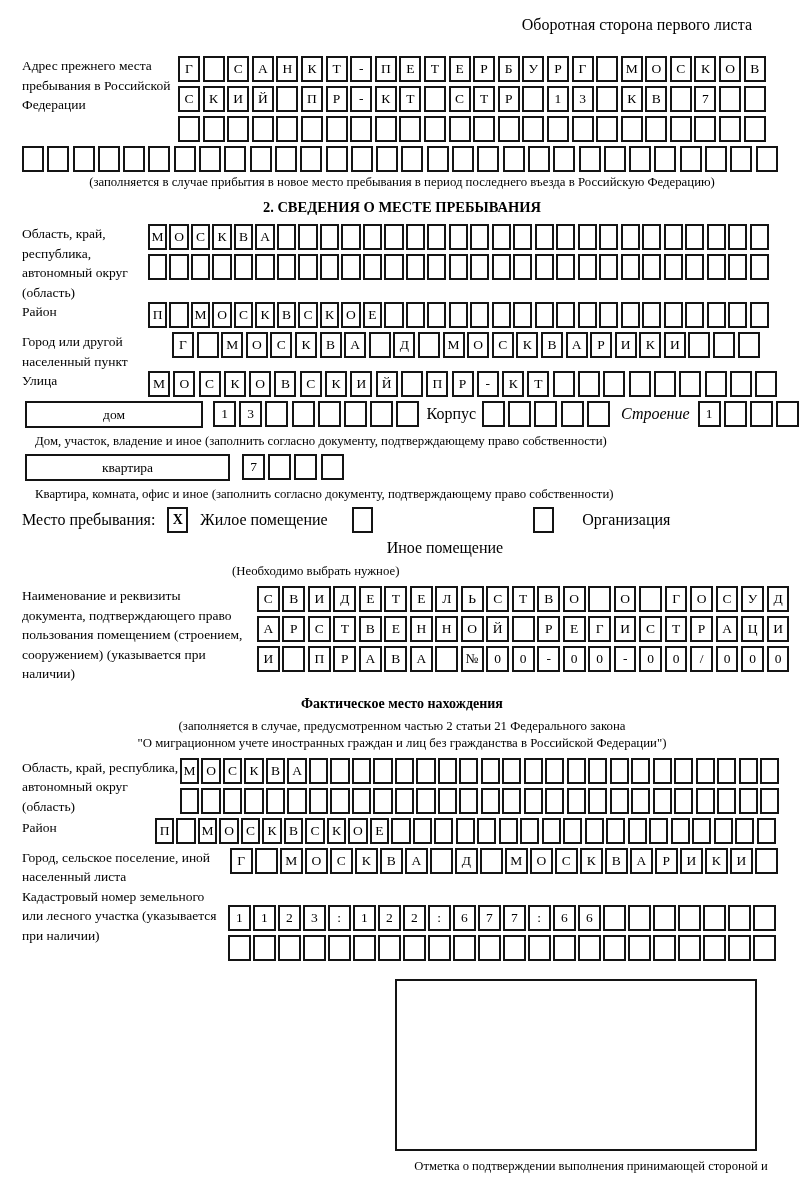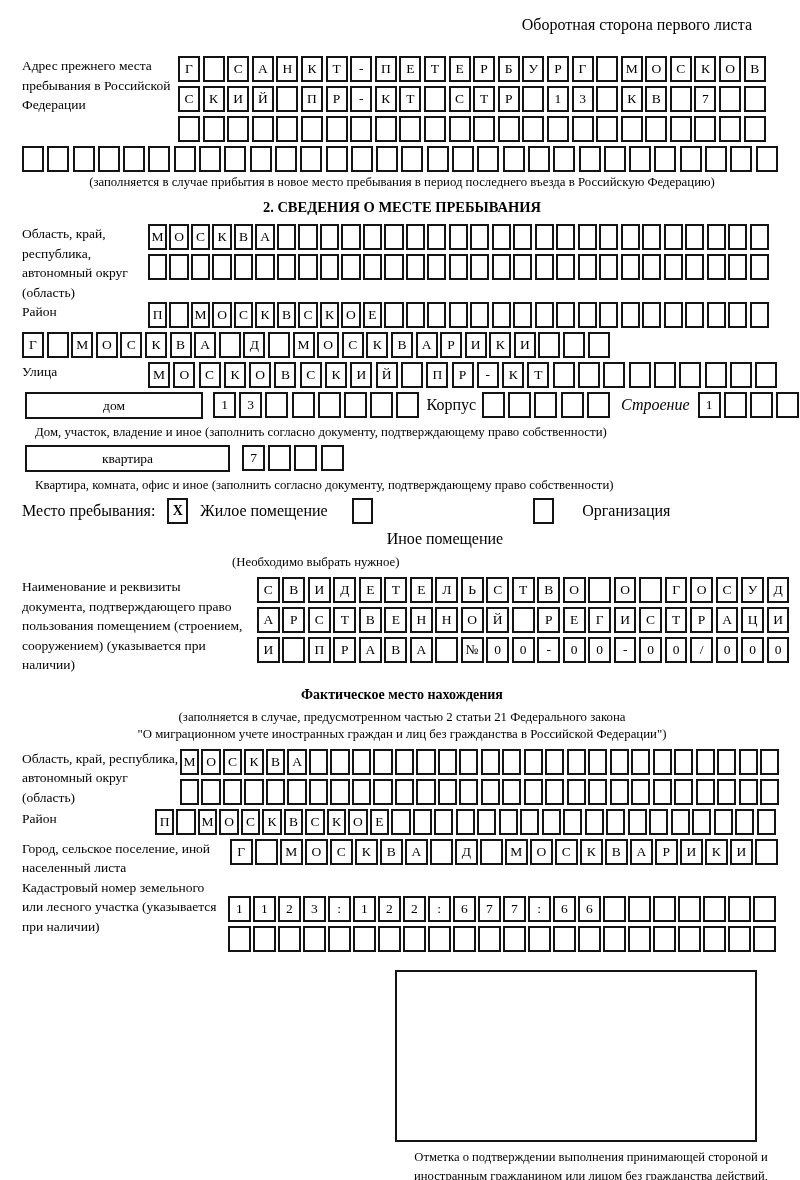--- a/index.html
+++ b/index.html
@@ -253,20 +253,21 @@
         <span class="cell"></span>
         <span class="cell"></span>
         <span class="cell"></span>
         <span class="cell"></span>
         <span class="cell"></span>
         <span class="cell"></span>
       </div>
   </div>
 
   <div class="row">
+    <div class="lbl" style="width:150px;">Город или другой населенный пункт</div>
     <div class="cells w24">
         <span class="cell">Г</span>
         <span class="cell"></span>
         <span class="cell">М</span>
         <span class="cell">О</span>
         <span class="cell">С</span>
         <span class="cell">К</span>
         <span class="cell">В</span>
         <span class="cell">А</span>
         <span class="cell"></span>

